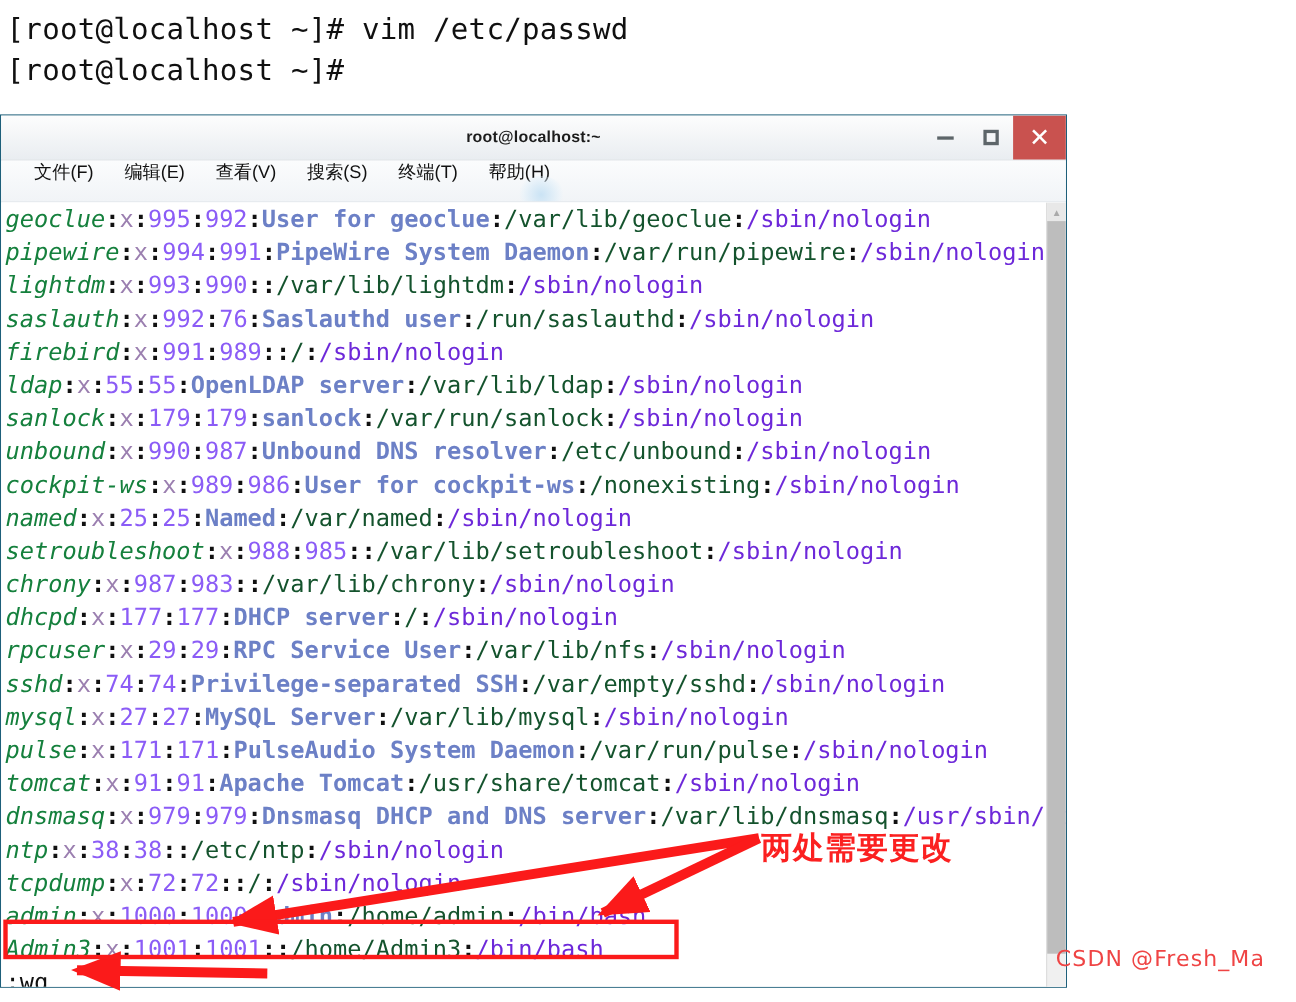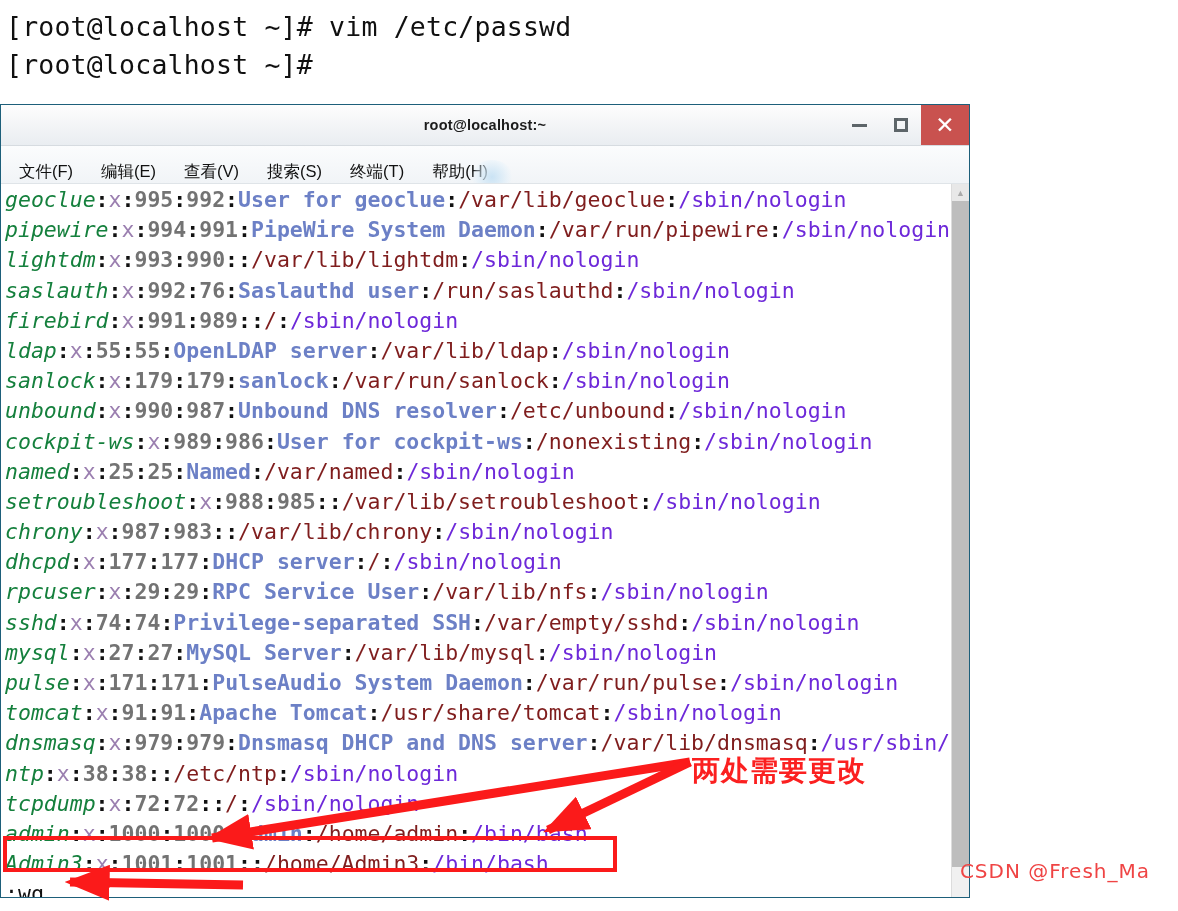--- a/index.html
+++ b/index.html
@@ -89,22 +89,22 @@
     line-height: 1;
   }
 
   
   #menu-bar {
     position: relative;
     height: 37px;
     background: linear-gradient(to bottom, #fbfcfd 0%, #f1f4f7 100%);
     border-bottom: 1px solid #dfe4e8;
     display: flex;
-    align-items: flex-end;
-    padding-left: 18px;
+    align-items: flex-start;
+    padding-left: 30px;
     overflow: hidden;
   }
   #menu-bar .glow {
     position: absolute;
     left: 470px; top: 14px;
     width: 42px; height: 34px;
     border-radius: 50%;
     background: radial-gradient(circle, rgba(200,226,244,0.95) 0%, rgba(225,240,250,0.4) 60%, rgba(255,255,255,0) 75%);
     pointer-events: none;
   }
@@ -132,23 +132,23 @@
     font-size: 21.5px;
     line-height: 30.2px;
     letter-spacing: 0px;
     white-space: pre;
   }
   .line { height: 30.2px; }
 
   
   .f-user  { color: #15803d; font-style: italic; }
   .f-x     { color: #9b7fb0; }
-  .f-num   { color: #737373; font-weight: bold; }
+  .f-num   { color: #8b5cf6; font-weight: normal; }
   .f-cmt   { color: #6c80c6; font-weight: bold; }
-  .f-home  { color: #7f1d1d; }
+  .f-home  { color: #14532d; }
   .f-shell { color: #6d28d9; }
   .f-sep   { color: #111111; font-weight: bold; }
   .f-plain { color: #101010; }
 
   
   #scrollbar {
     position: absolute;
     right: 0; top: 0;
     width: 17px;
     height: 714px;

